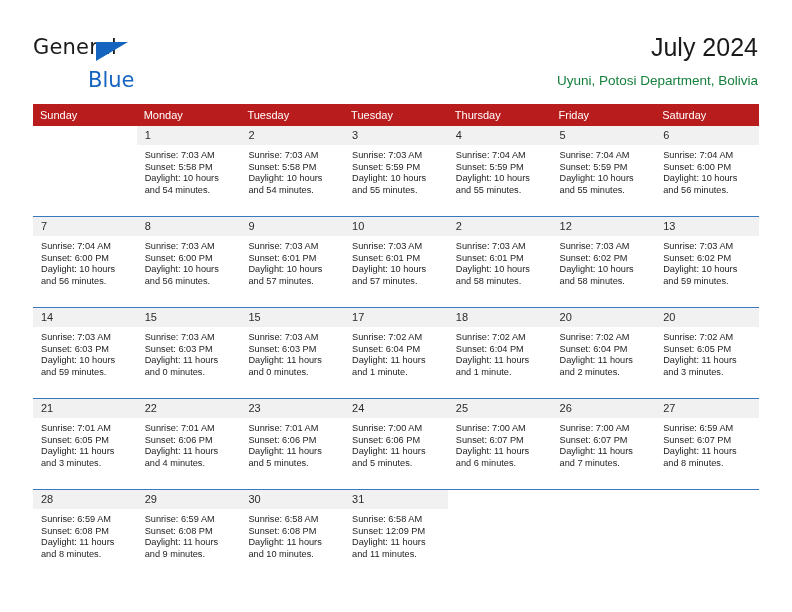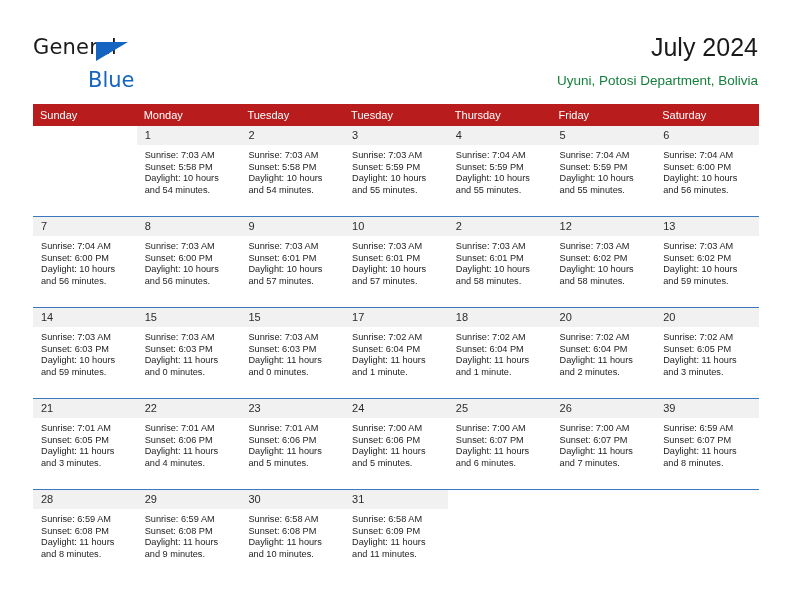--- a/index.html
+++ b/index.html
@@ -493,21 +493,21 @@
             <div class="details">
               <div>Sunrise: 7:00 AM</div>
               <div>Sunset: 6:07 PM</div>
               <div>Daylight: 11 hours</div>
               <div>and 7 minutes.</div>
             </div>
           </div>
         </td>
         <td>
           <div class="cell">
-            <div class="daynum">39</div>
+            <div class="daynum">27</div>
             <div class="details">
               <div>Sunrise: 6:59 AM</div>
               <div>Sunset: 6:07 PM</div>
               <div>Daylight: 11 hours</div>
               <div>and 8 minutes.</div>
             </div>
           </div>
         </td>
       </tr>
 
@@ -543,21 +543,21 @@
               <div>Daylight: 11 hours</div>
               <div>and 10 minutes.</div>
             </div>
           </div>
         </td>
         <td>
           <div class="cell">
             <div class="daynum">31</div>
             <div class="details">
               <div>Sunrise: 6:58 AM</div>
-              <div>Sunset: 6:09 PM</div>
+              <div>Sunset: 12:09 PM</div>
               <div>Daylight: 11 hours</div>
               <div>and 11 minutes.</div>
             </div>
           </div>
         </td>
         <td>
           <div class="cell empty">
             <div class="daynum"></div>
             <div class="details">
               <div></div>

